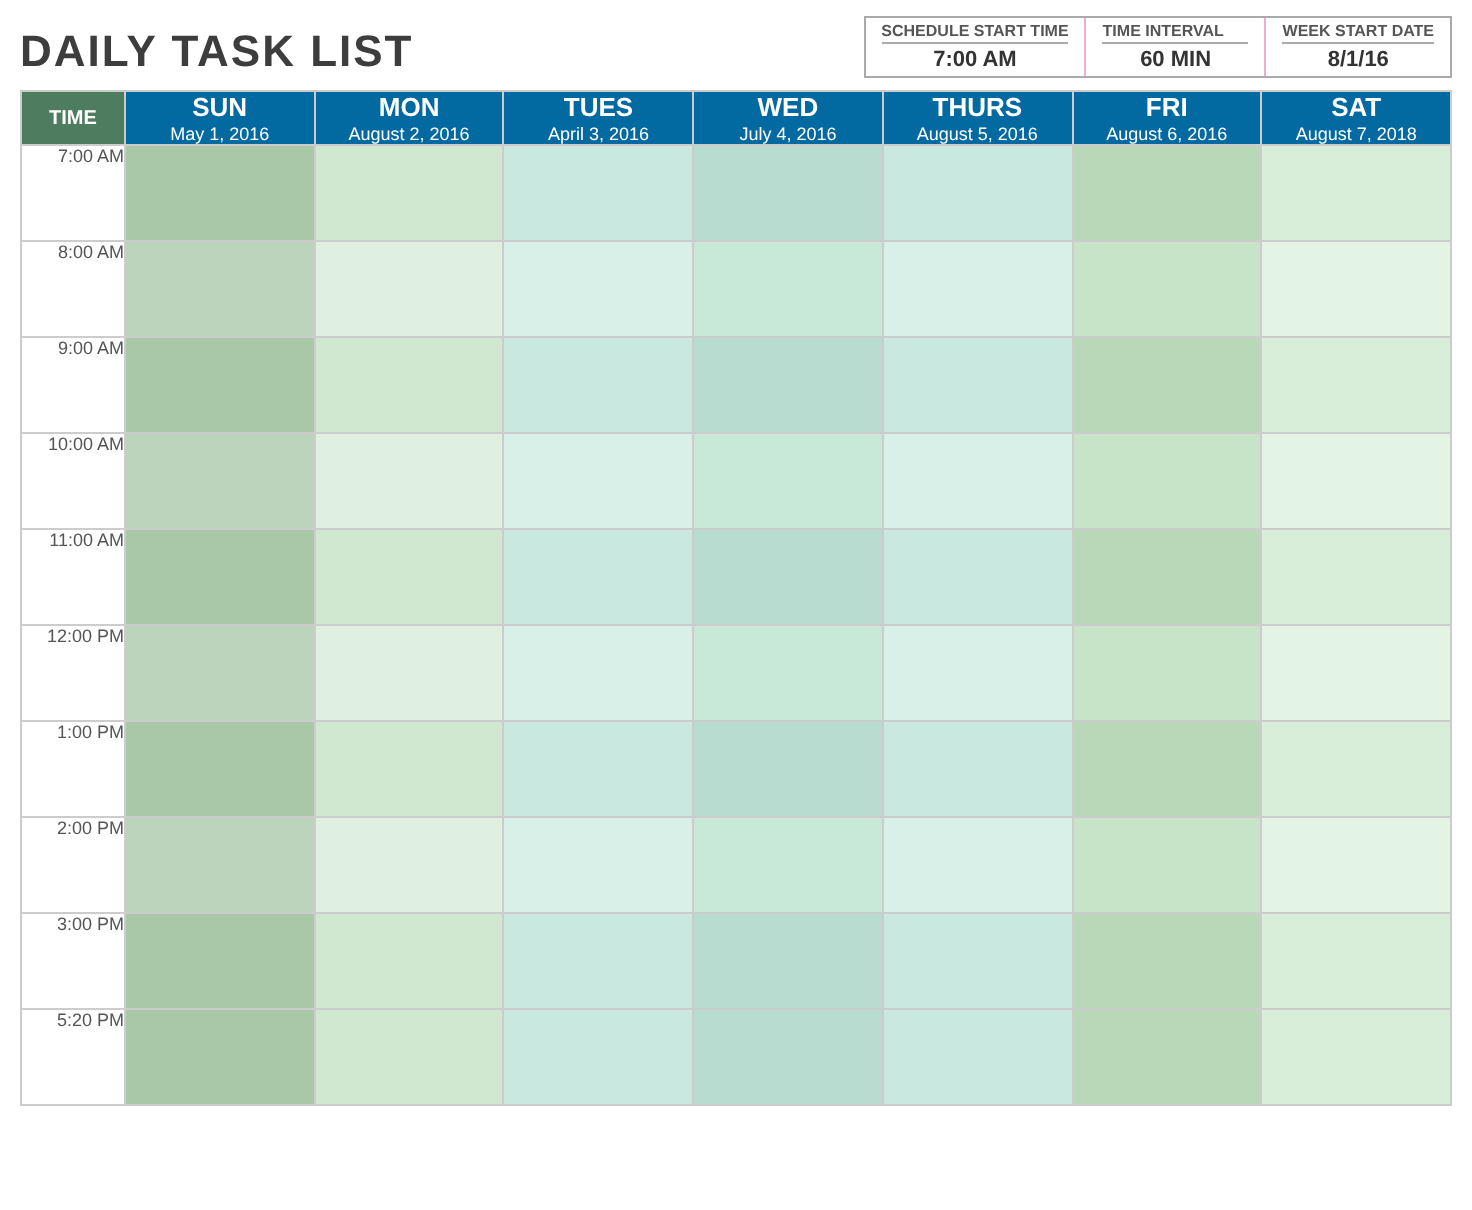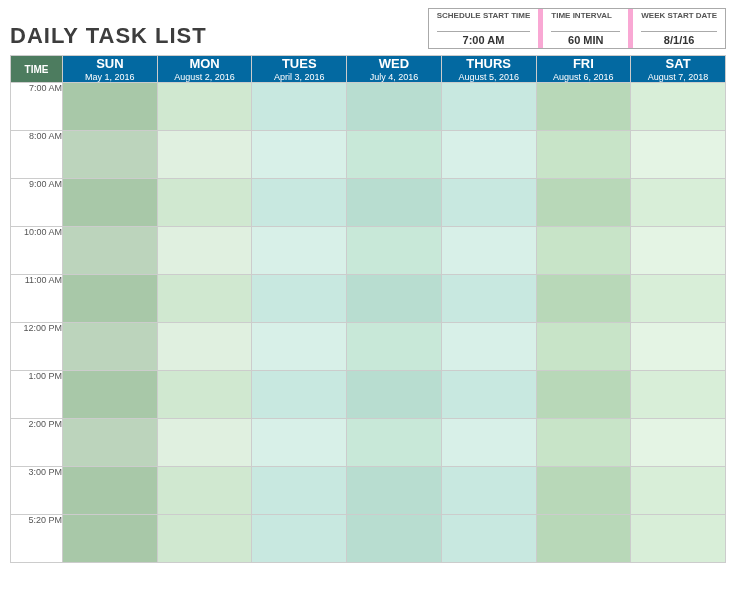--- a/index.html
+++ b/index.html
@@ -30,33 +30,33 @@
       color: #3d3d3d;
       letter-spacing: 1px;
     }
 
     .meta-info {
       display: flex;
       border: 1px solid #aaa;
     }
 
     .meta-cell {
-      border-left: 5px solid #f9a8d4;
+      border-left: 1px solid #f9a8d4;
       padding: 2px 8px;
       min-width: 90px;
     }
     .meta-cell:first-child { border-left: none; }
 
     .meta-label {
       font-size: 8px;
       color: #555;
       font-weight: bold;
       text-transform: uppercase;
       border-bottom: 1px solid #aaa;
-      padding-bottom: 11px;
+      padding-bottom: 1px;
       margin-bottom: 2px;
     }
 
     .meta-value {
       font-size: 11px;
       font-weight: bold;
       color: #333;
       text-align: center;
     }
 

